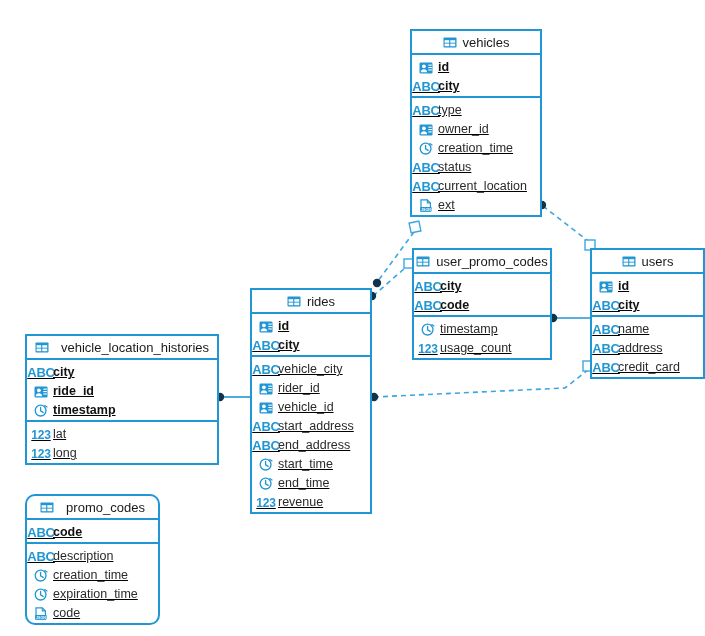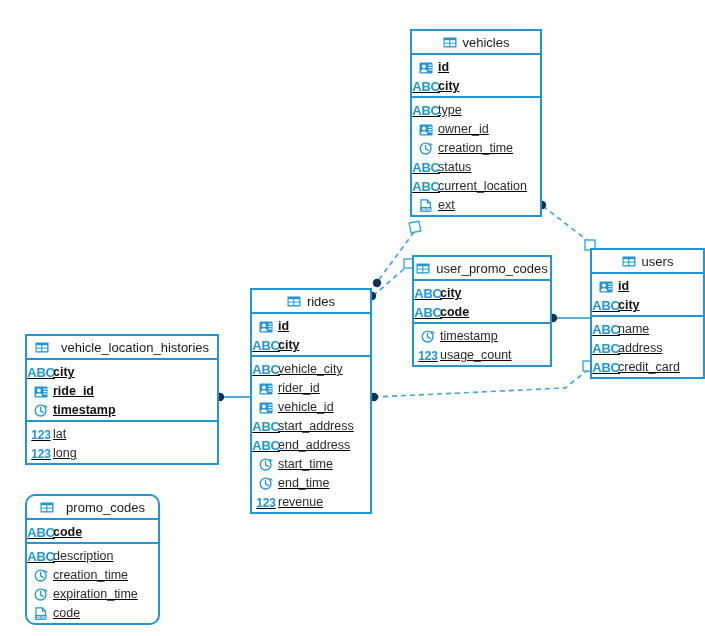--- a/index.html
+++ b/index.html
@@ -202,21 +202,21 @@
               <path d="M2 0.8 h6.3 l3.1 3.1 v8.3 h-9.4 z" fill="#fff" stroke="#2196d4" stroke-width="1.2"></path>
               <path d="M8.3 0.8 v3.1 h3.1" fill="none" stroke="#2196d4" stroke-width="1.1"></path>
               <rect x="1.2" y="8.0" width="11.4" height="4.4" rx="0.6" fill="#2196d4"></rect>
               <text x="6.9" y="11.5" font-size="3.6" font-family="Liberation Sans, sans-serif" fill="#fff" text-anchor="middle" font-weight="bold">JSON</text>
             </svg>
           </span>
           <span class="col-name">ext</span>
         </div>
       </div>
     </div>
-    <div class="table-node" style="left: 412px; top: 248px; width: 140px; margin-top: 7px;">
+    <div class="table-node" style="left: 412px; top: 248px; width: 140px;">
       <div class="tbl-title center">
         <span class="ico">
           <svg width="14" height="11" viewBox="0 0 14 11">
             <rect x="0.5" y="0.5" width="13" height="10" rx="0.8" fill="#2196d4"></rect>
             <rect x="1.6" y="3.2" width="4.6" height="2.5" fill="#fff"></rect>
             <rect x="7.3" y="3.2" width="4.9" height="2.5" fill="#fff"></rect>
             <rect x="1.6" y="6.6" width="4.6" height="2.6" fill="#fff"></rect>
             <rect x="7.3" y="6.6" width="4.9" height="2.6" fill="#fff"></rect>
           </svg>
         </span>

